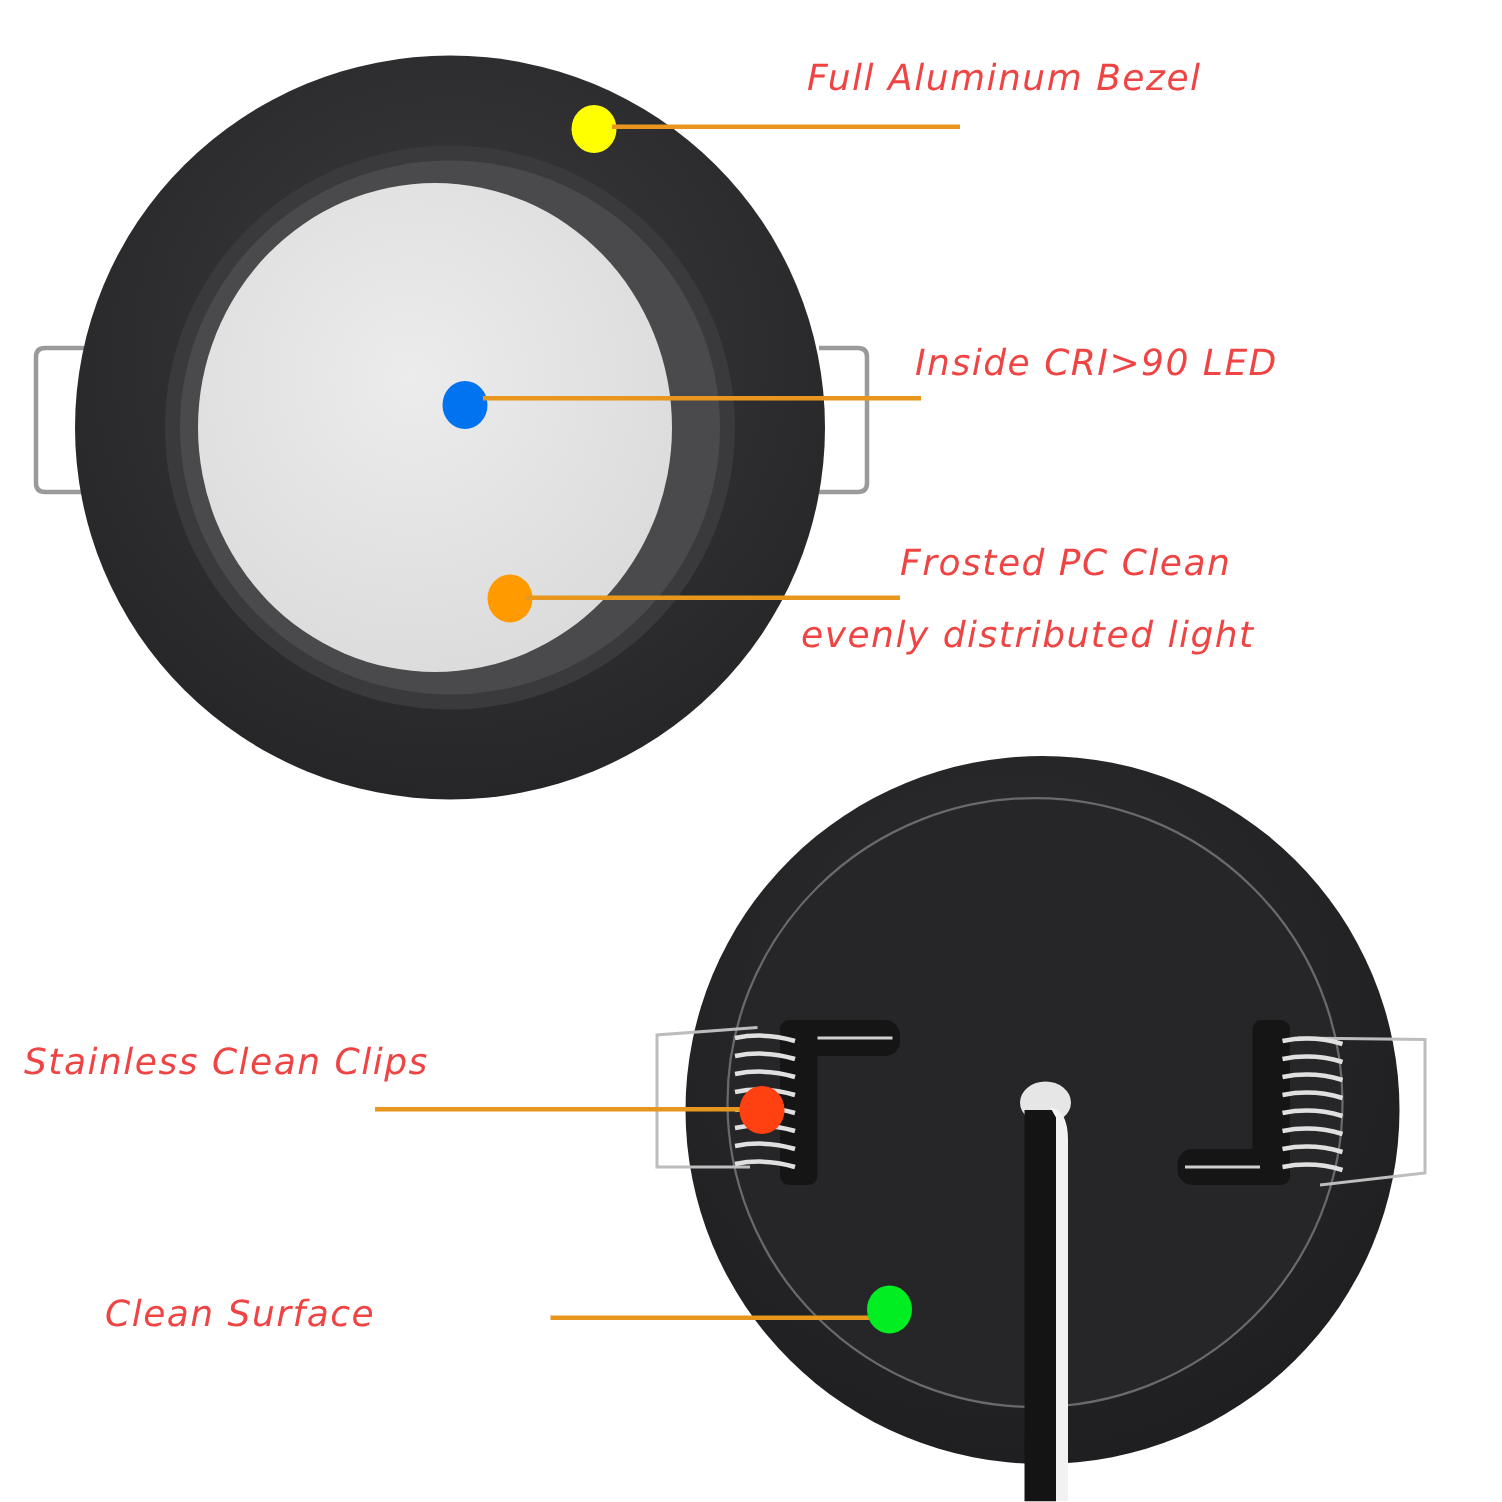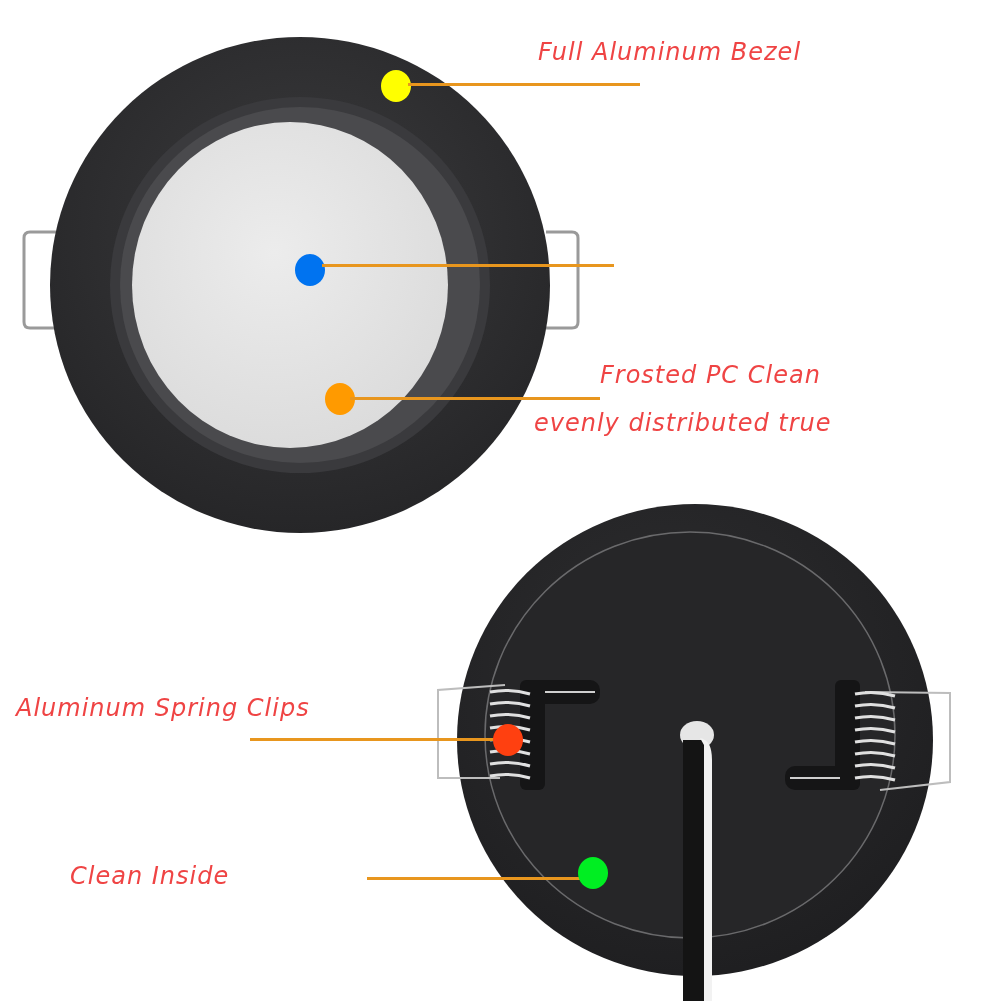--- a/index.html
+++ b/index.html
@@ -85,32 +85,33 @@
 
 <div class="dot" style="left:381px;top:70px;background:#ffff00;"></div>
 <div class="leader" style="left:408px;top:83px;width:232px;"></div>
 <div class="label" style="left:538px;top:28px;">
   <span>Full Aluminum Bezel</span>
 </div>
 
 <div class="dot" style="left:295px;top:254px;background:#0073f0;"></div>
 <div class="leader" style="left:322px;top:264px;width:292px;"></div>
 <div class="label" style="left:610px;top:218px;">
+  <span class="line2">Inside CRI&gt;90 LED</span>
 </div>
 
 <div class="dot" style="left:325px;top:383px;background:#ff9a00;"></div>
 <div class="leader" style="left:350px;top:397px;width:250px;"></div>
 <div class="label" style="left:534px;top:351px;">
   <span class="line2" style="padding-left:66px;">Frosted PC Clean</span>
-  <span class="line2">evenly distributed true</span>
+  <span class="line2">evenly distributed light</span>
 </div>
 
 <div class="label" style="left:16px;top:684px;">
-  <span>Aluminum Spring Clips</span>
+  <span>Stainless Clean Clips</span>
 </div>
 <div class="leader" style="left:250px;top:738px;width:248px;"></div>
 <div class="dot" style="left:493px;top:724px;background:#ff4010;"></div>
 
 <div class="label" style="left:70px;top:852px;">
-  <span>Clean Inside</span>
+  <span>Clean Surface</span>
 </div>
 <div class="leader" style="left:367px;top:877px;width:214px;"></div>
 <div class="dot" style="left:578px;top:857px;background:#00ee22;"></div>
 
 </body></html>

